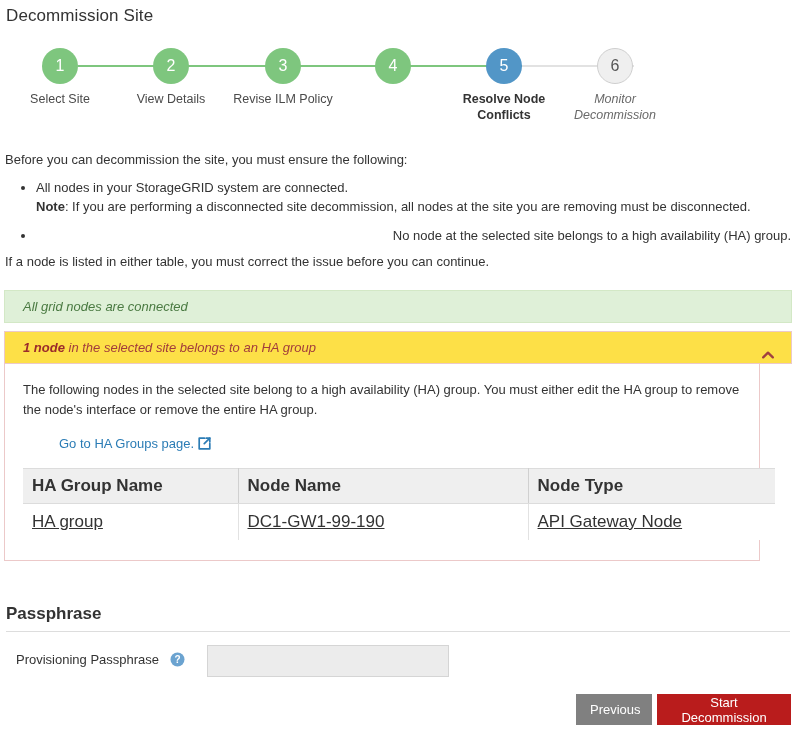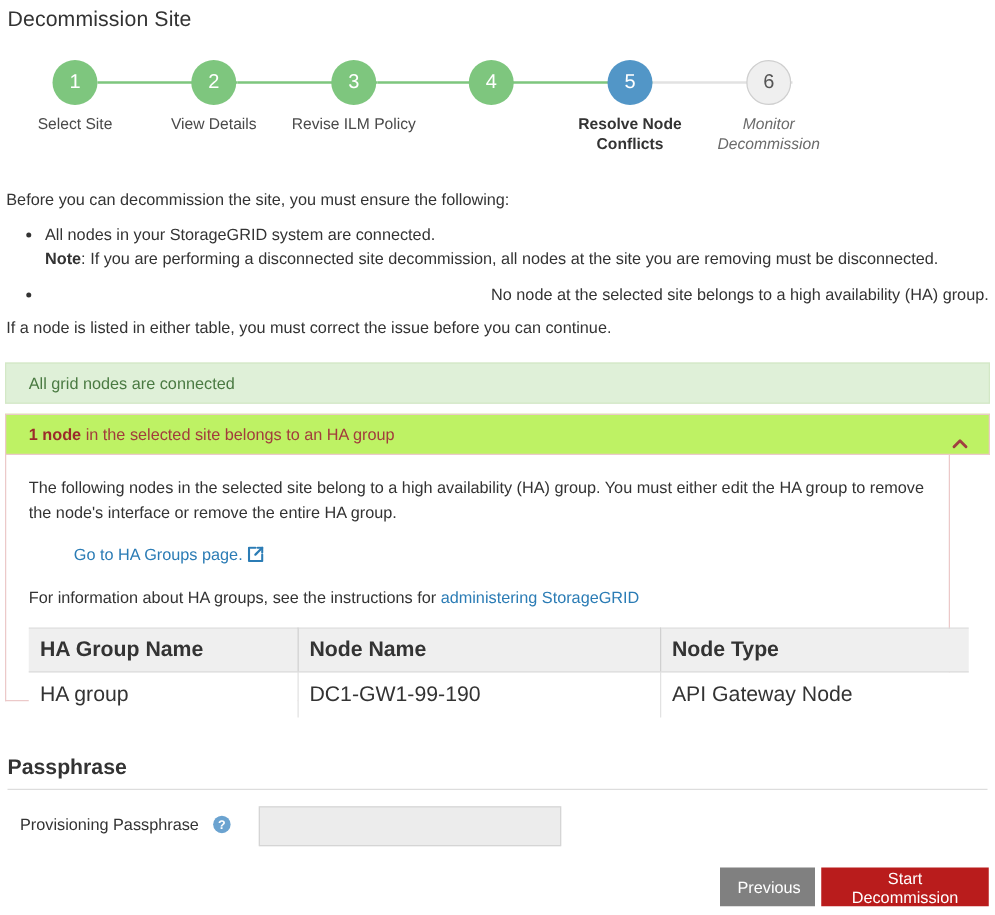--- a/index.html
+++ b/index.html
@@ -112,35 +112,36 @@
   .closing {
     margin-top: 9px;
   }
 
   
   .banner {
     position: absolute;
     left: 4px;
     width: 788px;
     box-sizing: border-box;
+    font-style: italic;
   }
   .banner-success {
     top: 290px;
     height: 33px;
     background: #dff0d8;
     border: 1px solid #d3e8c6;
     color: #4a7a42;
     font-size: 13px;
     line-height: 31px;
     padding-left: 18px;
   }
   .banner-error {
     top: 331px;
     height: 33px;
-    background: #bef264;
+    background: #fde047;
     border: 1px solid #ecc9c9;
     color: #a23c3c;
     font-size: 13px;
     line-height: 31px;
     padding-left: 18px;
     cursor: pointer;
   }
   .banner-error b { color: #9b2b2b; }
   .chevron-up {
     position: absolute;
@@ -201,20 +202,21 @@
     color: #333333;
     padding: 7px 0 7px 9px;
     height: 15px;
   }
   table.nodes th:last-child { border-right: none; }
   table.nodes td {
     border-right: 1px solid #e2e2e2;
     padding: 8px 0 8px 9px;
     color: #333333;
     background: #ffffff;
+    text-decoration: underline;
   }
   table.nodes td:last-child { border-right: none; }
 
   
   .section-head {
     position: absolute;
     left: 6px;
     top: 604px;
     width: 784px;
     font-size: 17px;
@@ -360,23 +362,20 @@
   <p>The following nodes in the selected site belong to a high availability (HA) group. You must either edit the HA group to remove the node's interface or remove the entire HA group.</p>
 
   <p class="p-links">
     <a class="link" href="#">Go to HA Groups page.</a><span class="ext-icon"><svg width="13" height="13" viewBox="0 0 13 13" aria-hidden="true">
           <path d="M6.4 1.2 H1.2 V11.8 H11.8 V6.6" fill="none" stroke="#2b7cb5" stroke-width="1.7" stroke-linecap="round" stroke-linejoin="round"></path>
           <path d="M11.8 1.2 L6.3 6.7" fill="none" stroke="#2b7cb5" stroke-width="1.7" stroke-linecap="round"></path>
           <path d="M8.1 1.2 H11.8 V4.9" fill="none" stroke="#2b7cb5" stroke-width="1.7" stroke-linecap="round" stroke-linejoin="round"></path>
         </svg></span>
   </p>
 
-  <p class="p-info">
-    <span>For information about HA groups, see the instructions for </span><a class="link" href="#">administering StorageGRID</a>
-  </p>
 
   <table class="nodes">
     <colgroup>
       <col style="width:215px">
       <col style="width:290px">
       <col style="width:247px">
     </colgroup>
     <thead>
       <tr>
         <th>HA Group Name</th>

